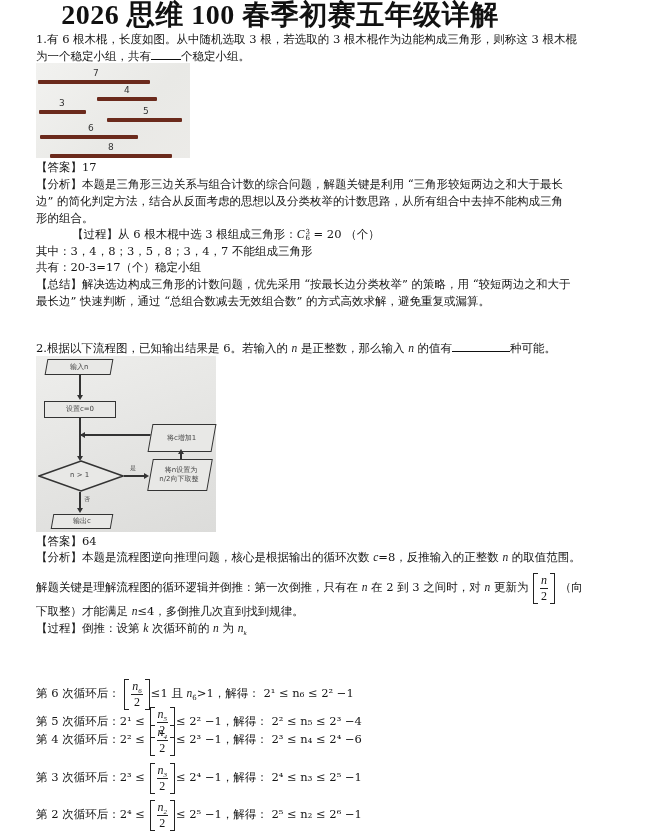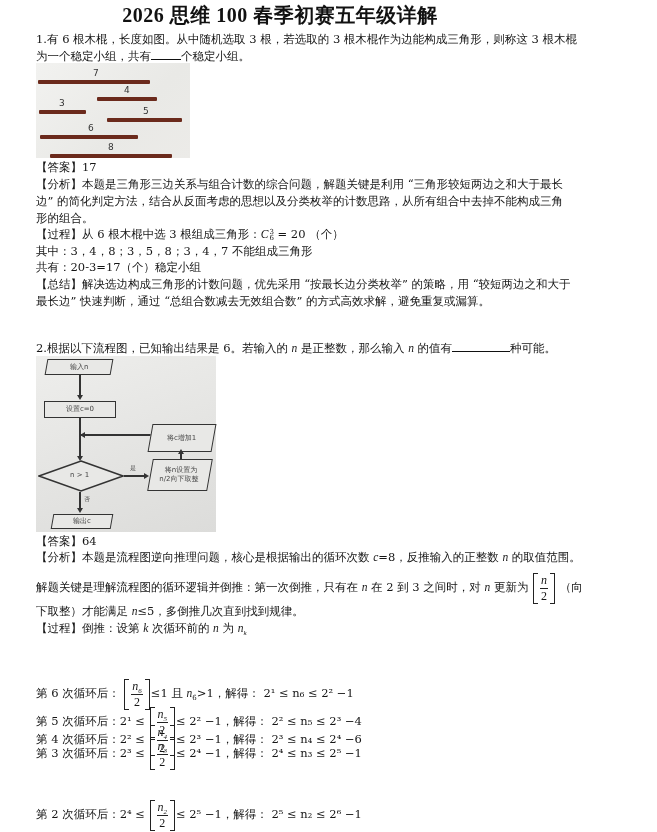--- a/index.html
+++ b/index.html
@@ -4,21 +4,21 @@
 <style>
   html, body { margin: 0; padding: 0; background: #ffffff; }
   body {
     width: 657px; height: 832px; overflow: hidden; position: relative;
     font-family: "DejaVu Serif", "Liberation Serif", serif;
     color: #111; font-size: 12px;
   }
   .title {
     position: absolute; left: 0; top: 0; width: 560px; text-align: center;
     font-family: "Liberation Serif", "DejaVu Serif", serif;
-    font-weight: bold; font-size: 20px; line-height: 30px; letter-spacing: 0.5px;
+    font-weight: bold; font-size: 28px; line-height: 30px; letter-spacing: 0.5px;
   }
   .line {
     position: absolute; left: 36px; white-space: nowrap;
     font-size: 11.5px; line-height: 16px; color: #151515;
   }
   .blank { display: inline-block; border-bottom: 1px solid #111; height: 12px; vertical-align: baseline; }
   i.var { font-family: "Liberation Serif", serif; font-style: italic; }
   sup, sub { font-size: 7px; line-height: 0; }
   
   .floorfrac {
@@ -87,21 +87,21 @@
 
 <div class="line" style="top:159px;">
   <span>【答案】</span><span>17</span>
 </div>
 <div class="line" style="top:176px;">
   <span>【分析】</span><span>本题是三角形三边关系与组合计数的综合问题，解题关键是利用 “三角形较短两边之和大于最长</span>
 </div>
 <div class="line" style="top:193px;">边” 的简化判定方法，结合从反面考虑的思想以及分类枚举的计数思路，从所有组合中去掉不能构成三角</div>
 <div class="line" style="top:210px;">形的组合。</div>
 
-<div class="line" style="top:226px;">
+<div class="line" style="top:226px;margin-left:36px;">
   <span>【过程】</span><span>从 6 根木棍中选 3 根组成三角形：</span><i class="var">C</i><span style="display:inline-flex;flex-direction:column;vertical-align:middle;line-height:6px;font-size:7px;margin-left:1px;">
       <span>3</span>
       <span>6</span>
     </span><span> = 20 （个）</span>
 </div>
 <div class="line" style="top:243px;">其中：3，4，8；3，5，8；3，4，7 不能组成三角形</div>
 <div class="line" style="top:259px;">共有：20-3=17（个）稳定小组</div>
 <div class="line" style="top:276px;">
   <span>【总结】</span><span>解决选边构成三角形的计数问题，优先采用 “按最长边分类枚举” 的策略，用 “较短两边之和大于</span>
 </div>
@@ -169,21 +169,21 @@
       <span class="fb l"></span>
       <span class="frac">
         <span class="num">n</span>
         <span class="den">2</span>
       </span>
       <span class="fb r"></span>
     </span>
   <span>（向</span>
 </div>
 <div class="line" style="top:603px;">
-  <span>下取整）才能满足 </span><i class="var">n</i><span>≤5，多倒推几次直到找到规律。</span>
+  <span>下取整）才能满足 </span><i class="var">n</i><span>≤4，多倒推几次直到找到规律。</span>
 </div>
 <div class="line" style="top:620px;">
   <span>【过程】</span><span>倒推：设第 </span><i class="var">k</i><span> 次循环前的 </span><i class="var">n</i><span> 为 </span><i class="var">n</i><sub><i class="var">k</i></sub>
 </div>
 
 <div class="line" style="top:644px; line-height:36px;margin-top:31px;">
   <span>第 6 次循环后：</span>
   <span class="floorfrac">
       <span class="fb l"></span>
       <span class="frac">
@@ -208,21 +208,21 @@
   <span>第 4 次循环后：</span><span>2² ≤</span>
   <span class="floorfrac">
       <span class="fb l"></span>
       <span class="frac">
         <span class="num"><span>n</span><sub>4</sub></span>
         <span class="den">2</span>
       </span>
       <span class="fb r"></span>
     </span><span>≤ 2³ −1，解得：</span>&nbsp;<span>2³ ≤ n₄ ≤ 2⁴ −6</span>
 </div>
-<div class="line" style="top:735px; line-height:36px;">
+<div class="line" style="top:759px; line-height:36px;">
   <span>第 3 次循环后：</span><span>2³ ≤</span>
   <span class="floorfrac">
       <span class="fb l"></span>
       <span class="frac">
         <span class="num"><span>n</span><sub>3</sub></span>
         <span class="den">2</span>
       </span>
       <span class="fb r"></span>
     </span><span>≤ 2⁴ −1，解得：</span>&nbsp;<span>2⁴ ≤ n₃ ≤ 2⁵ −1</span>
 </div>

